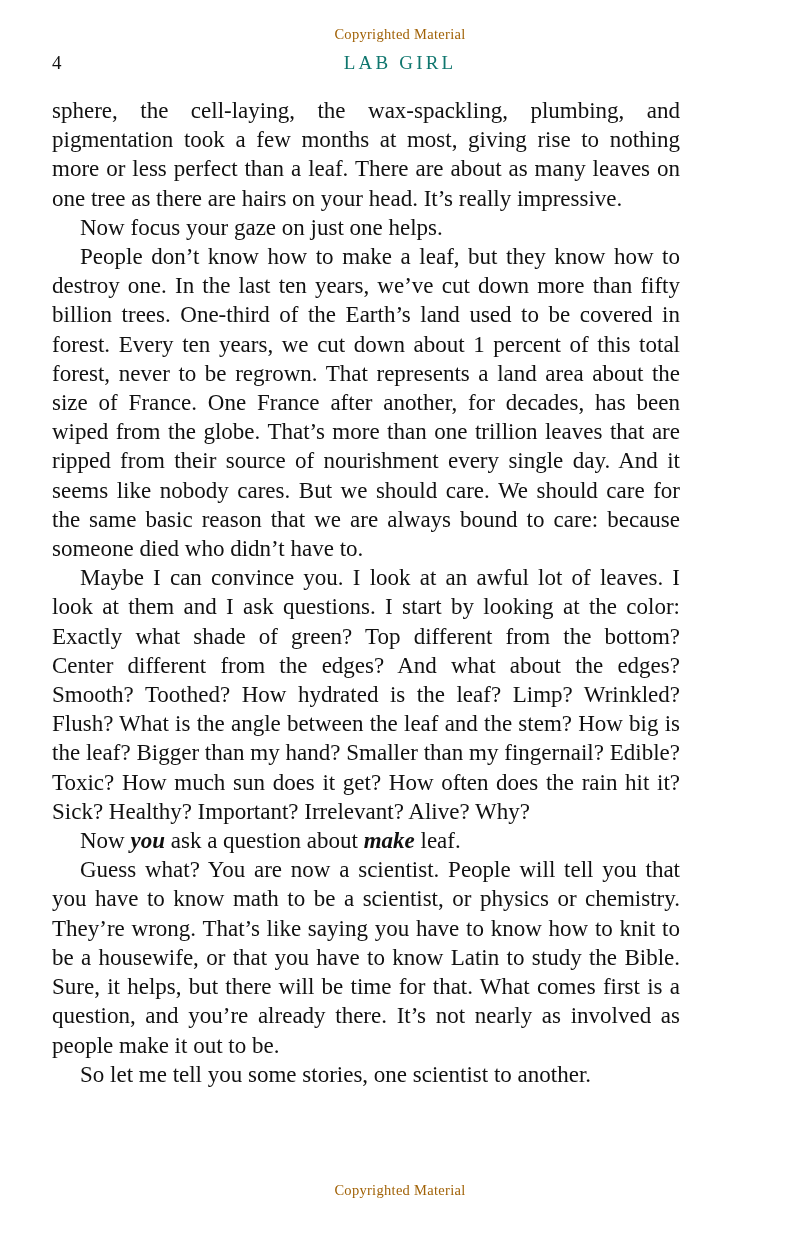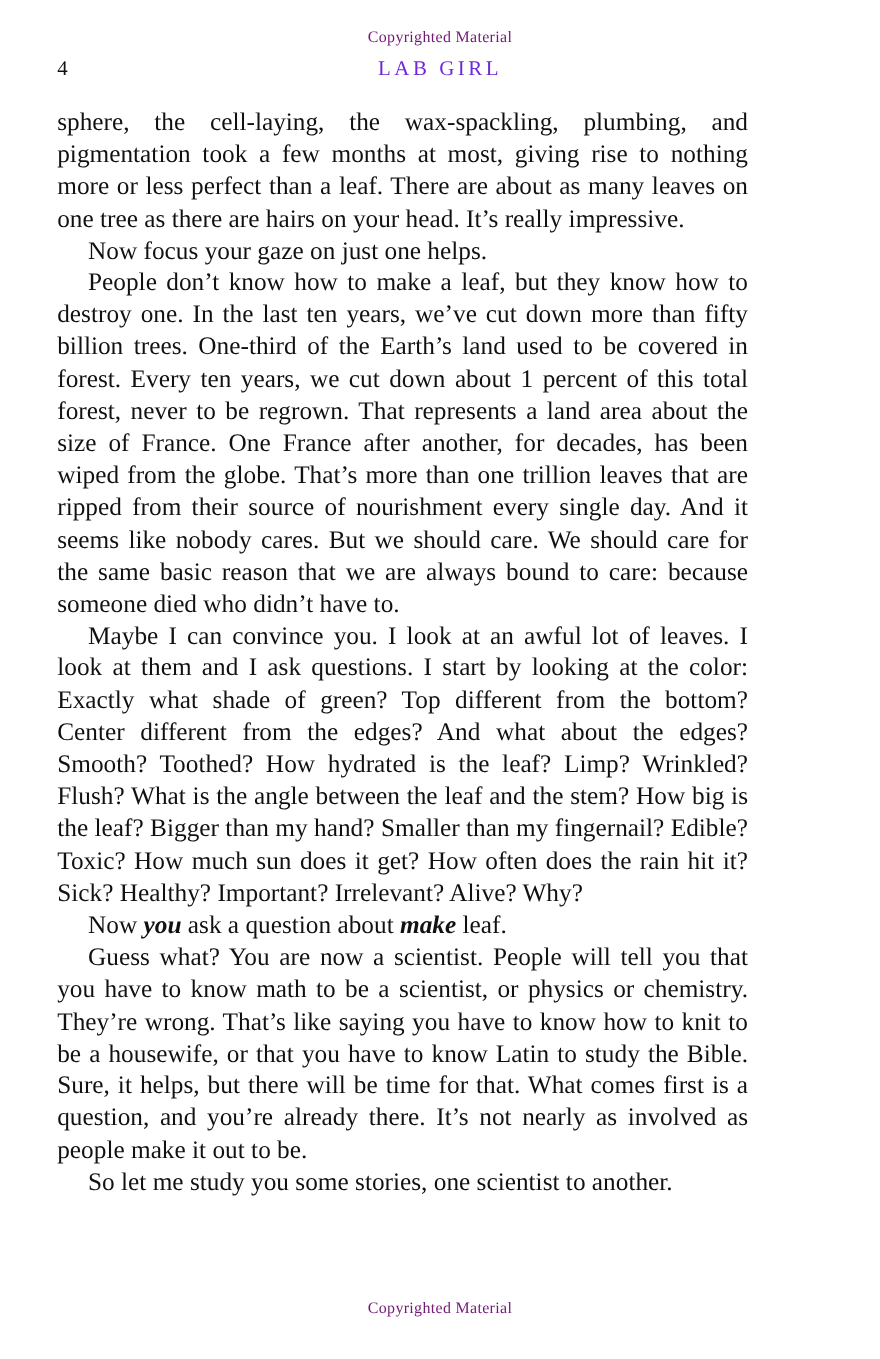--- a/index.html
+++ b/index.html
@@ -22,21 +22,21 @@
     box-sizing: border-box;
   }
   .watermark {
     position: absolute;
     left: 0;
     width: 100%;
     text-align: center;
     font-family: "Liberation Serif", serif;
     font-size: 14.5px;
     letter-spacing: 0.3px;
-    color: #701a75;
+    color: #a16207;
   }
   .watermark-top { top: 26px; }
   .watermark-bottom { bottom: 36px; }
 
   .runhead {
     position: absolute;
     top: 52px;
     left: 52px;
     right: 52px;
     height: 26px;
@@ -51,21 +51,21 @@
   }
   .runhead-title {
     position: absolute;
     left: 0;
     right: 0;
     top: 0;
     text-align: center;
     font-size: 19px;
     letter-spacing: 3.2px;
     font-family: "Liberation Serif", serif;
-    color: #6d28d9;
+    color: #0f766e;
   }
 
   .body-text {
     position: absolute;
     top: 96px;
     left: 52px;
     width: 628px;
     font-size: 23px;
     line-height: 29.2px;
     text-align: justify;
@@ -95,18 +95,18 @@
     <span class="runhead-title">LAB GIRL</span>
   </div>
 
   <div class="body-text" id="body-text">
       <p>sphere, the cell-laying, the wax-spackling, plumbing, and pigmentation took a few months at most, giving rise to nothing more or less perfect than a leaf. There are about as many leaves on one tree as there are hairs on your head. It’s really impressive.</p>
       <p class="indent">Now focus your gaze on just one helps.</p>
       <p class="indent">People don’t know how to make a leaf, but they know how to destroy one. In the last ten years, we’ve cut down more than fifty billion trees. One-third of the Earth’s land used to be covered in forest. Every ten years, we cut down about 1 percent of this total forest, never to be regrown. That represents a land area about the size of France. One France after another, for decades, has been wiped from the globe. That’s more than one trillion leaves that are ripped from their source of nourishment every single day. And it seems like nobody cares. But we should care. We should care for the same basic reason that we are always bound to care: because someone died who didn’t have to.</p>
       <p class="indent">Maybe I can convince you. I look at an awful lot of leaves. I look at them and I ask questions. I start by looking at the color: Exactly what shade of green? Top different from the bottom? Center different from the edges? And what about the edges? Smooth? Toothed? How hydrated is the leaf? Limp? Wrinkled? Flush? What is the angle between the leaf and the stem? How big is the leaf? Bigger than my hand? Smaller than my fingernail? Edible? Toxic? How much sun does it get? How often does the rain hit it? Sick? Healthy? Important? Irrelevant? Alive? Why?</p>
       <p class="indent"><span>Now </span><em>you</em><span> ask a question about </span><em>make</em><span> leaf.</span></p>
       <p class="indent">Guess what? You are now a scientist. People will tell you that you have to know math to be a scientist, or physics or chemistry. They’re wrong. That’s like saying you have to know how to knit to be a housewife, or that you have to know Latin to study the Bible. Sure, it helps, but there will be time for that. What comes first is a question, and you’re already there. It’s not nearly as involved as people make it out to be.</p>
-      <p class="indent">So let me study you some stories, one scientist to another.</p>
+      <p class="indent">So let me tell you some stories, one scientist to another.</p>
     </div>
 
   <div class="watermark watermark-bottom">Copyrighted Material</div>
 
 </div>
 
 </body></html>

